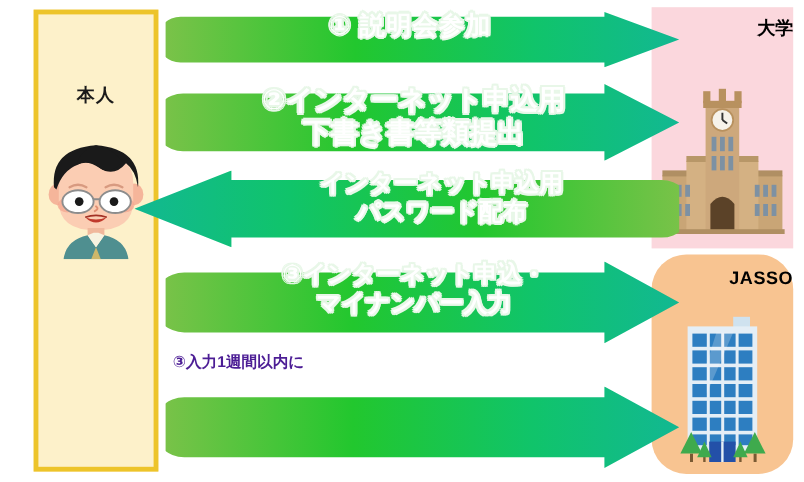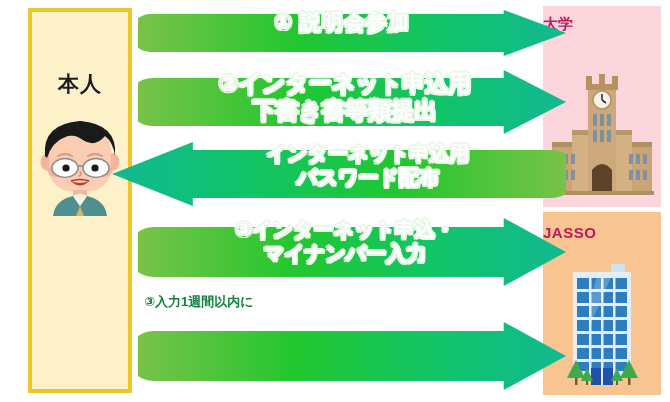--- a/index.html
+++ b/index.html
@@ -16,40 +16,41 @@
   .left-panel{
     position:absolute;left:28px;top:8px;width:104px;height:385px;
     background:#fdf1ca;
     border:4px solid #e8c game;
     box-sizing:border-box;
   }
   .left-panel{border:4px solid #edc42a;}
   .left-label{
     position:absolute;left:0;right:0;top:58px;
     text-align:center;
-    font-size:21px;font-weight:bold;color:#1a1a1a;
+    font-size:15px;font-weight:bold;color:#1a1a1a;
     letter-spacing:1px;
   }
 
   
   .person{position:absolute;left:50%;top:104px;transform:translateX(-50%);
           width:82px;height:100px;}
 
   
   .panel-univ{
     position:absolute;left:543px;top:6px;width:118px;height:201px;
     background:#fbd7dd;
   }
   .panel-jasso{
     position:absolute;left:543px;top:212px;width:118px;height:183px;
     background:#f8c491;
+    border-radius:29px;
   }
   .panel-title{
     position:absolute;left:0;right:0;
-    text-align:left;color:#be185d;font-weight:bold;
+    text-align:right;color:#000000;font-weight:bold;
   }
   .panel-univ .panel-title{top:8px;font-size:15px;line-height:19px;}
   .panel-jasso .panel-title{top:12px;font-size:15px;letter-spacing:.5px;}
   .univ-sub{display:block;font-size:13px;}
 
   .univ-building{position:absolute;left:50%;top:64px;transform:translateX(-50%);width:104px;height:128px;}
   .jasso-building{position:absolute;left:50%;top:46px;transform:translateX(-50%);width:102px;height:130px;}
 
   
   .arrow{position:absolute;display:flex;align-items:flex-start;justify-content:center;padding-left:16px;}
@@ -78,21 +79,21 @@
   #arrow3 .arrow-text{font-size:20px;padding-left:52px;}
 
   #arrow4{left:138px;top:218px;width:412px;height:68px;}
   #arrow4 .arrow-text{font-size:20px;padding-right:40px;}
 
   #arrow5{left:138px;top:322px;width:412px;height:68px;}
   #arrow5 .arrow-text{font-size:20px;padding-right:40px;}
 
   .note{
     position:absolute;left:144px;top:293px;
-    font-size:13px;color:#15803d;font-weight:bold;
+    font-size:13px;color:#4c1d95;font-weight:bold;
     white-space:nowrap;
   }
 </style>
 </head>
 <body>
 
 <div id="stage">
 
   <div class="left-panel">
     <div class="left-label">本人</div>

